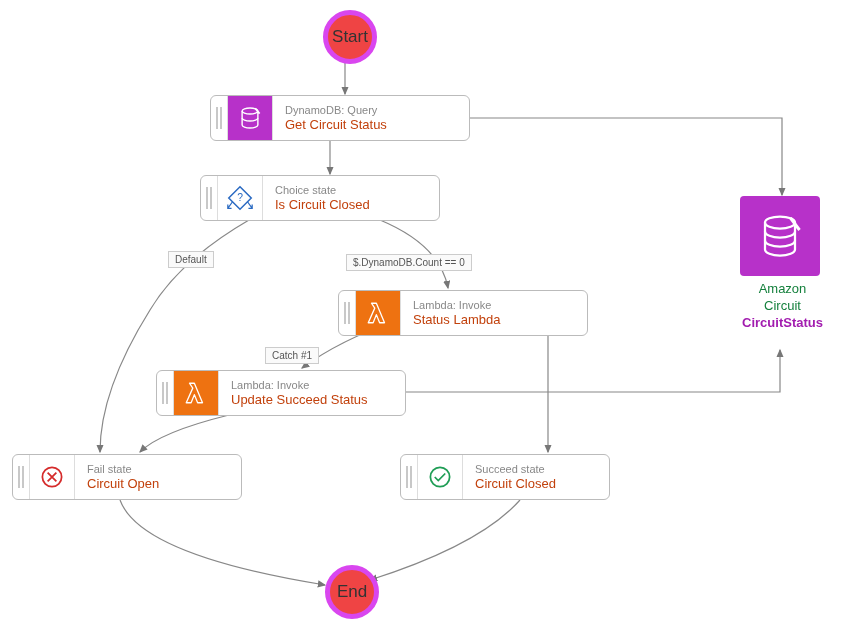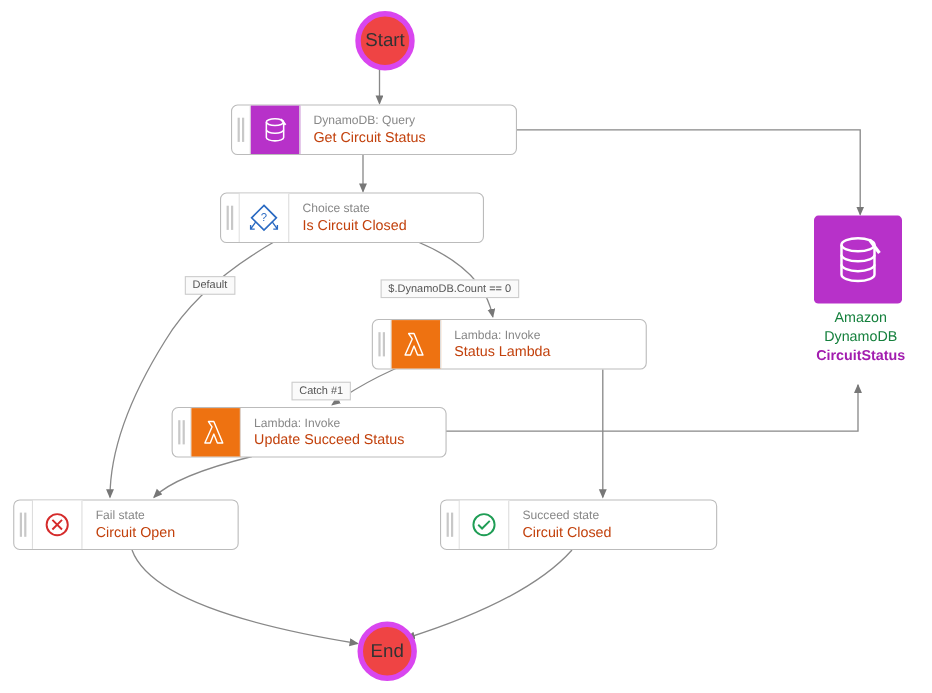--- a/index.html
+++ b/index.html
@@ -115,38 +115,38 @@
   <svg width="26" height="26" viewBox="0 0 32 32">
         <path d="M8,4 L14,4 L24,28 L18,28 L14,18 L10,28 L4,28 L12,10 Z" fill="none" stroke="#fff" stroke-width="1.6" stroke-linejoin="round"></path>
       </svg>
  </div>
  <div class="txt">
       <div class="sub">Lambda: Invoke</div>
       <div class="title">Update Succeed Status</div>
     </div>
 </div>
 
-<div class="node" style="left:12px;top:454px;width:205px">
+<div class="node" style="left:12px;top:454px;width:230px">
  <div class="handle">
       <span></span>
       <span></span>
     </div>
  <div class="icon white">
   <svg width="28" height="28" viewBox="0 0 32 32">
         <circle cx="16" cy="16" r="11" fill="none" stroke="#d52b2b" stroke-width="2"></circle>
         <path d="M11,11 L21,21 M21,11 L11,21" stroke="#d52b2b" stroke-width="2"></path>
       </svg>
  </div>
  <div class="txt">
       <div class="sub">Fail state</div>
       <div class="title">Circuit Open</div>
     </div>
 </div>
 
-<div class="node" style="left:400px;top:454px;width:252px">
+<div class="node" style="left:400px;top:454px;width:210px">
  <div class="handle">
       <span></span>
       <span></span>
     </div>
  <div class="icon white">
   <svg width="28" height="28" viewBox="0 0 32 32">
         <circle cx="16" cy="16" r="11" fill="none" stroke="#1f9d55" stroke-width="2"></circle>
         <path d="M10,16 L14,20 L22,12" fill="none" stroke="#1f9d55" stroke-width="2"></path>
       </svg>
  </div>
@@ -170,15 +170,15 @@
         <ellipse cx="16" cy="7" rx="10" ry="4"></ellipse>
         <path d="M6,7 L6,25 a10,4 0 0 0 20,0 L26,7"></path>
         <path d="M6,13 a10,4 0 0 0 20,0"></path>
         <path d="M6,19 a10,4 0 0 0 20,0"></path>
         <path d="M23,4 L29,12" stroke-width="2"></path>
       </g>
     </svg>
 </div>
 <div class="ext" style="left:735px;top:281px;width:95px">
  <div class="n">Amazon</div>
- <div class="n">DynamoDB</div>
+ <div class="n">Circuit</div>
  <div class="b">CircuitStatus</div>
 </div>
 
 </body></html>

